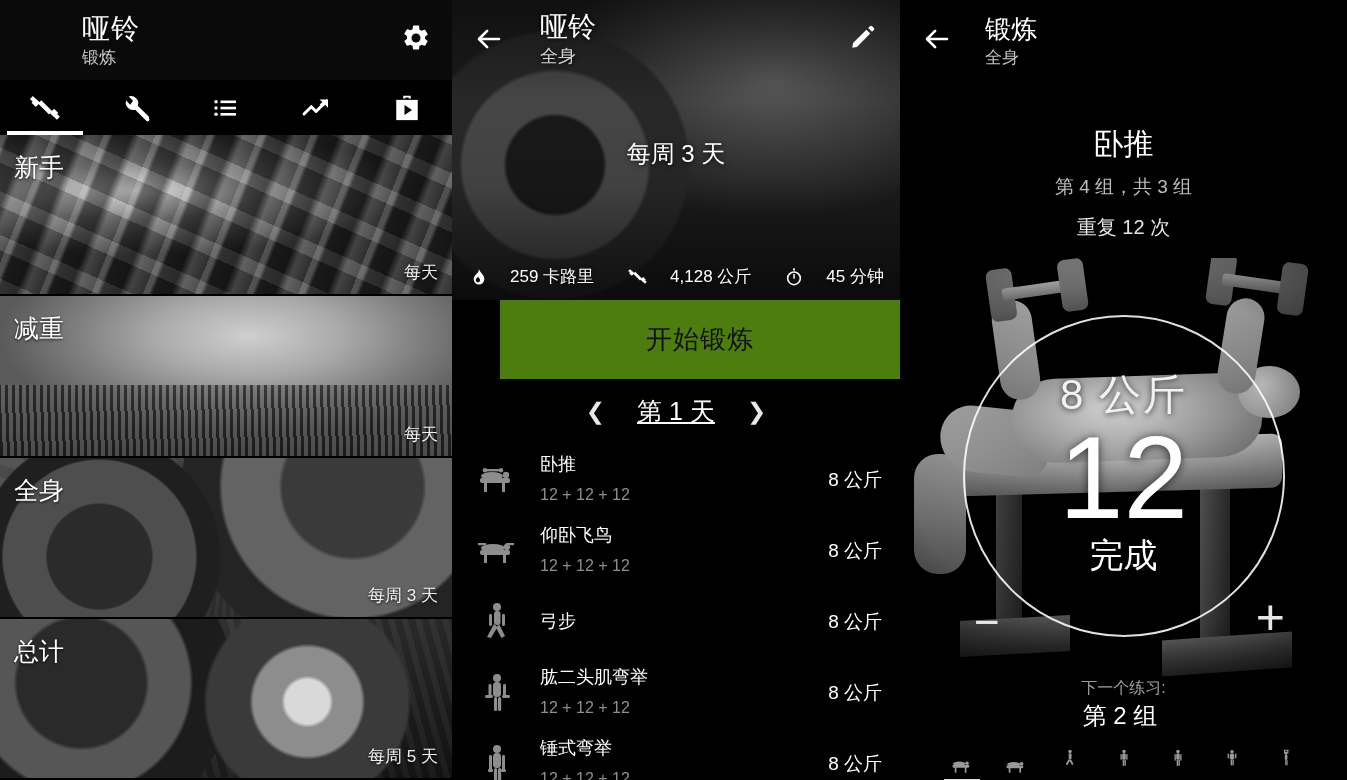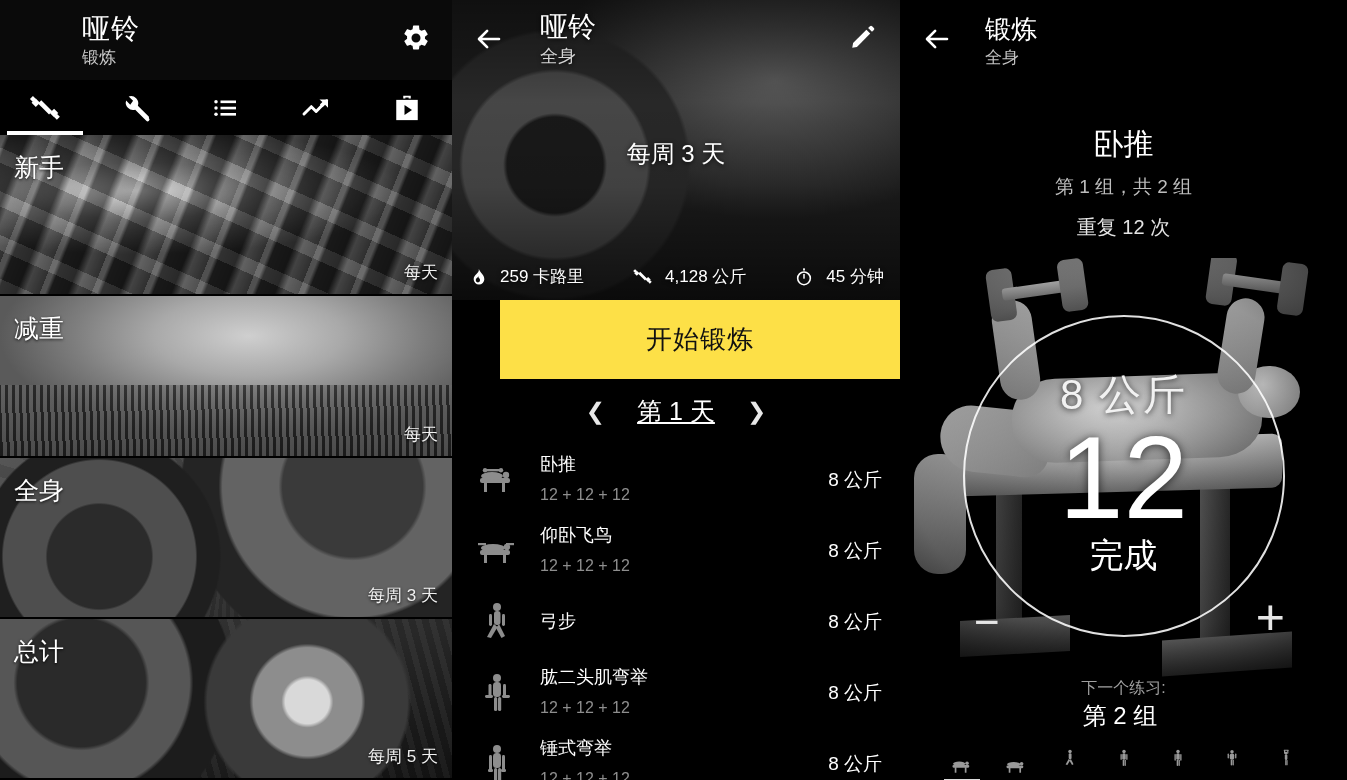--- a/index.html
+++ b/index.html
@@ -103,23 +103,23 @@
       linear-gradient(160deg,#555,#161616);
     filter:blur(.3px);
   }
   .p2-hero-shade { position:absolute; inset:0; background:linear-gradient(180deg, rgba(0,0,0,.45) 0%, rgba(0,0,0,.05) 34%, rgba(0,0,0,.12) 62%, rgba(0,0,0,.62) 100%); }
   .back-btn { position:absolute; left:16px; top:18px; width:42px; height:42px; display:flex; align-items:center; justify-content:center; cursor:pointer; }
   .edit-btn { position:absolute; right:16px; top:16px; width:42px; height:42px; display:flex; align-items:center; justify-content:center; cursor:pointer; }
   .p2-title { position:absolute; left:88px; top:8px; font-size:28px; color:#fff; text-shadow:0 1px 4px rgba(0,0,0,.9); }
   .p2-sub { position:absolute; left:88px; top:44px; font-size:18px; color:#d4d4d4; text-shadow:0 1px 4px rgba(0,0,0,.9); }
   .p2-freq { position:absolute; left:0; right:0; top:138px; text-align:center; font-size:24px; color:#fff; text-shadow:0 1px 5px rgba(0,0,0,.9); }
   .p2-stats { position:absolute; left:0; right:0; bottom:12px; display:flex; justify-content:space-between; padding:0 16px; }
-  .stat { display:flex; align-items:center; gap:12px; color:#fff; font-size:17px; text-shadow:0 1px 4px rgba(0,0,0,.95); }
+  .stat { display:flex; align-items:center; gap:22px; color:#fff; font-size:17px; text-shadow:0 1px 4px rgba(0,0,0,.95); }
   .start-btn {
-    height:79px; background:#fde047; display:flex; align-items:center; justify-content:center;
+    height:79px; background:#4d7c0f; display:flex; align-items:center; justify-content:center;
     font-size:26px; color:#111; cursor:pointer; letter-spacing:1px;margin-left:48px;
   }
   .day-nav { height:65px; display:flex; align-items:center; justify-content:center; gap:26px; color:#fff; }
   .day-arrow { font-size:23px; color:#e8e8e8; cursor:pointer; padding:2px 6px; }
   .day-label { font-size:25px; color:#fff;text-decoration:underline; }
   .ex-list { position:relative; }
   .ex-row { display:flex; align-items:center; height:71px; padding:0 18px 0 14px; cursor:pointer; }
   .ex-thumb { width:62px; height:46px; flex:none; display:flex; align-items:center; justify-content:center; }
   .ex-info { flex:1; padding-left:12px; }
   .ex-name { font-size:18px; color:#fff; line-height:1.25; }
@@ -454,21 +454,21 @@
 
   <div class="panel3">
     <div class="p3-back">
       <svg width="30" height="30" viewBox="0 0 24 24">
         <path fill="none" stroke="#fff" stroke-width="2.1" stroke-linecap="round" stroke-linejoin="round" d="M20 12H4.5M10.5 5.5 4 12l6.5 6.5"></path>
       </svg>
     </div>
     <div class="p3-title">锻炼</div>
     <div class="p3-sub">全身</div>
     <div class="p3-ex-name">卧推</div>
-    <div class="p3-ex-sets">第 1 组，共 2 组</div>
+    <div class="p3-ex-sets">第 4 组，共 3 组</div>
     <div class="p3-ex-reps">重复 12 次</div>
 
     <div class="p3-scene">
       <div class="bench-img">
         <div class="bench-legR"></div>
         <div class="bench-legL"></div>
         <div class="bench-footR"></div>
         <div class="bench-footL"></div>
         <div class="bench-seat"></div>
         <div class="body-shin"></div>

